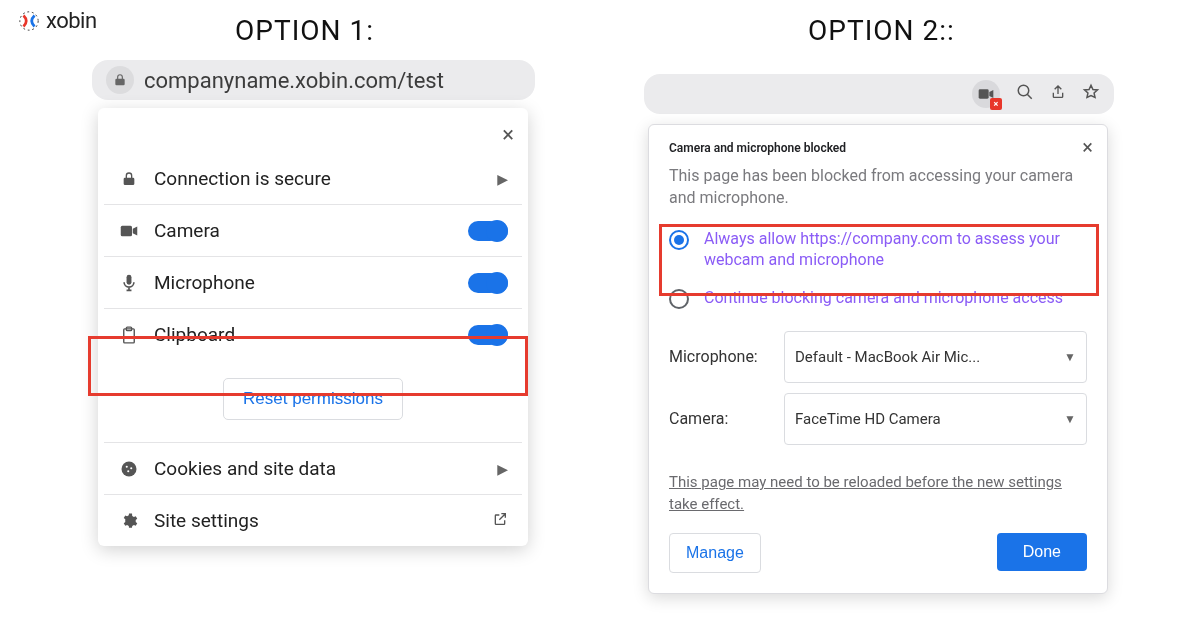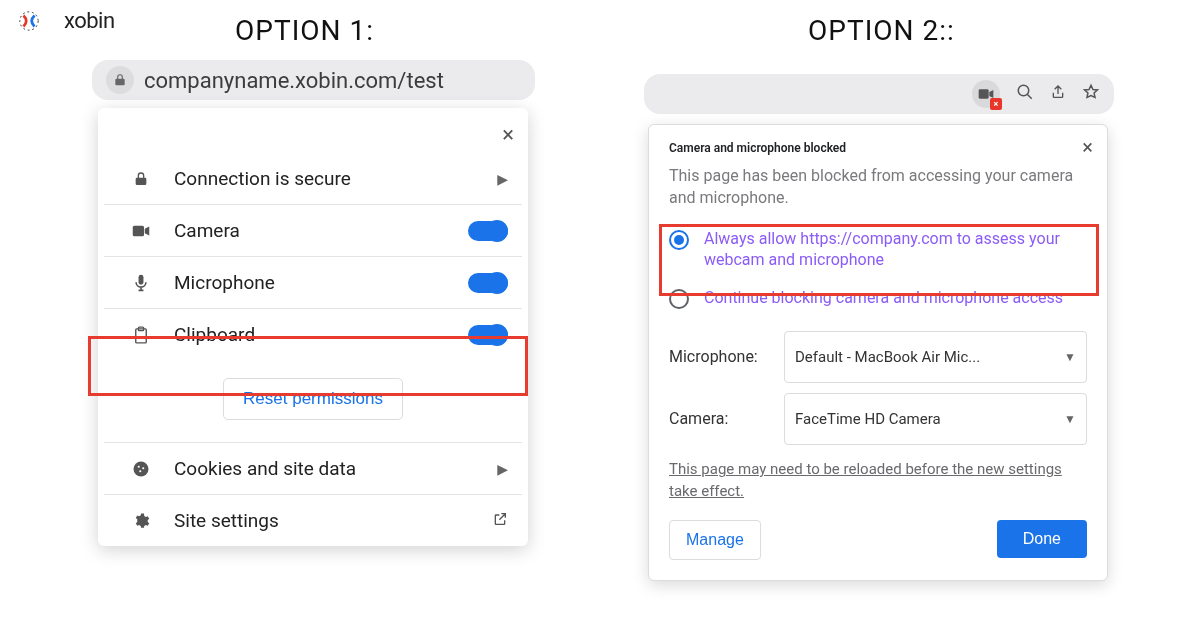--- a/index.html
+++ b/index.html
@@ -12,21 +12,21 @@
     overflow: hidden;
   }
 
   
   .logo {
     position: absolute;
     top: 8px;
     left: 18px;
     display: flex;
     align-items: center;
-    gap: 24px;
+    gap: 6px;
     font-size: 22px;
     font-weight: 400;
     letter-spacing: -0.5px;
     color: #222;
   }
   .logo-mark { width: 22px; height: 22px; display: inline-block; }
 
   
   .option-heading {
     position: absolute;
@@ -66,24 +66,23 @@
     margin-left: 6px;
     width: 430px;
     background: #fff;
     border-radius: 6px;
     box-shadow: 0 4px 18px rgba(0,0,0,0.18);
     padding-top: 10px;
   }
   .popup-close-row { display:flex; justify-content:flex-end; padding: 4px 14px 6px; }
   .close-x { font-size: 22px; color:#555; cursor:pointer; }
   .perm-row {
-    display:flex; align-items:center; gap:22px;
+    display:flex; align-items:center; gap:14px;
     padding: 14px 20px; font-size: 19px; color:#222;
     position:relative;
-    margin-left:12px;
   }
   .perm-row .icon-slot { width:22px; display:flex; justify-content:center; color:#555; }
   .perm-row .row-label { flex:1; }
   .perm-row .chev { color:#666; font-size:14px; }
   .divider { border:none; border-top:1px solid #e4e4e6; margin:0 6px; }
   .toggle {
     width:40px; height:20px; border-radius:10px; background:#1a73e8; position:relative;
     box-shadow: -8px 0 0 #8ab4f8 inset;
   }
   .toggle::after {
@@ -140,21 +139,21 @@
   .radio-outer.empty { border-color:#5f6368; }
   .radio-text { line-height:1.35; }
   .device-row { display:flex; align-items:center; gap:10px; margin:10px 0; font-size:16px; color:#333; }
   .device-row .dlabel { width:105px; }
   .select-box {
     flex:1; border:1px solid #dadce0; border-radius:4px; padding:16px 10px;
     display:flex; justify-content:space-between; align-items:center; font-size:15px; color:#333;
     background:#fff;
   }
   .select-box .caret { color:#666; font-size:12px; }
-  .reload-note { font-size:15px; color:#6a6a6e; text-decoration:underline; line-height:1.45; margin-top:14px; margin-bottom:18px; }
+  .reload-note { font-size:15px; color:#6a6a6e; text-decoration:underline; line-height:1.45; margin-top:27px; margin-bottom:18px; }
   .dialog-btn-row { display:flex; justify-content:space-between; align-items:flex-start; }
   .manage-btn {
     border:1px solid #dadce0; background:#fff; color:#1a73e8; font-size:16px;
     padding:10px 16px; border-radius:4px; font-weight:500;
   }
   .done-btn {
     border:none; background:#1a73e8; color:#fff; font-size:16px;
     padding:10px 26px; border-radius:4px; font-weight:500;
   }
   .highlight-box-2 {

